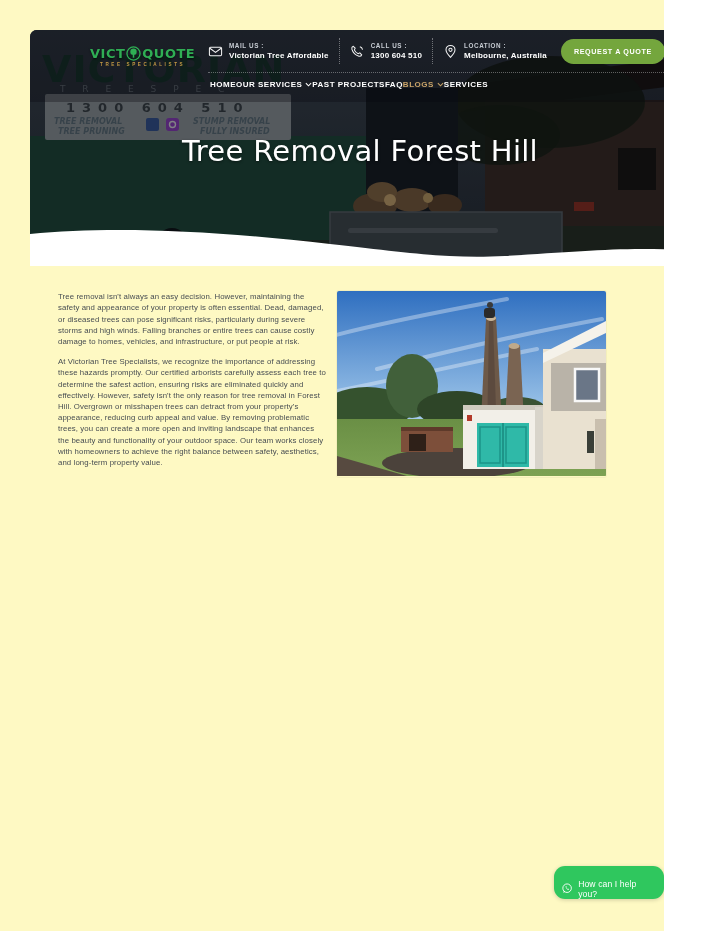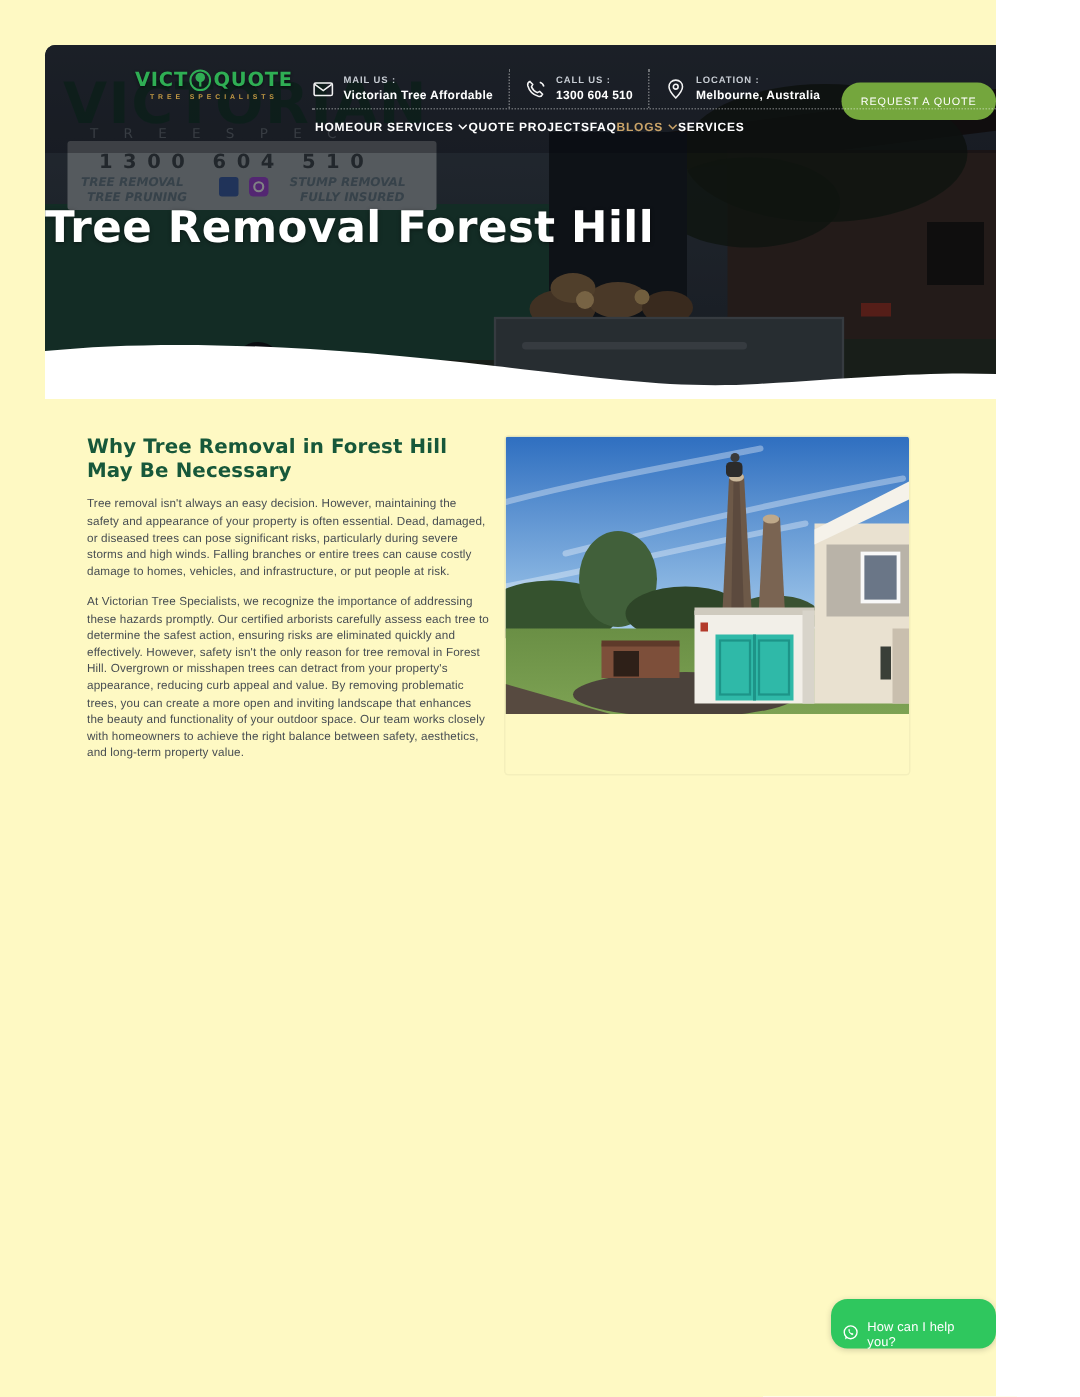--- a/index.html
+++ b/index.html
@@ -17,31 +17,31 @@
   .logo-tree{width:15px;height:15px;margin:0 1px;}
   .logo-sub{font-size:4.6px;letter-spacing:2.6px;color:#c49a44;margin-top:2px;font-weight:bold;}
 
   
   .topbar{position:absolute;left:178px;top:8px;display:flex;align-items:center;}
   .contact{display:flex;align-items:center;gap:6px;cursor:pointer;}
   .contact .cicon{width:15px;height:15px;flex:0 0 auto;opacity:.95;}
   .clabel{font-size:6.3px;letter-spacing:.6px;color:#c7ccd3;font-weight:bold;margin-bottom:2px;}
   .cvalue{font-size:8px;color:#ffffff;font-weight:bold;letter-spacing:.2px;}
   .vsep{border-left:1px dotted rgba(255,255,255,.38);height:26px;margin:0 10px;}
-  .quote-btn{margin-left:14px;background:#74a63d;color:#fff;border:none;border-radius:13px;padding:8px 13px;font-size:7.2px;font-weight:normal;letter-spacing:.6px;cursor:pointer;font-family:"Liberation Sans",sans-serif;margin-top:17px;}
+  .quote-btn{margin-left:14px;background:#74a63d;color:#fff;border:none;border-radius:13px;padding:8px 13px;font-size:7.2px;font-weight:bold;letter-spacing:.6px;cursor:pointer;font-family:"Liberation Sans",sans-serif;}
 
   .hsep{position:absolute;left:178px;right:12px;top:42px;border-top:1px dotted rgba(255,255,255,.34);}
 
   
   .nav{position:absolute;left:180px;top:50px;display:flex;align-items:flex-start;}
   .nav-item{display:flex;align-items:center;gap:3px;font-size:8px;font-weight:bold;letter-spacing:.5px;color:#ffffff;cursor:pointer;white-space:nowrap;}
   .nav-item.active{color:#c9a368;}
   .chev{width:7px;height:5px;display:block;}
 
-  .hero-title{position:absolute;left:0;right:0;top:104px;text-align:left;margin:0;font-family:"DejaVu Sans",sans-serif;font-weight:bold;font-size:29px;color:#ffffff;letter-spacing:.3px;text-shadow:0 1px 3px rgba(0,0,0,.45);}
+  .hero-title{position:absolute;left:0;right:0;top:104px;text-align:center;margin:0;font-family:"DejaVu Sans",sans-serif;font-weight:normal;font-size:29px;color:#ffffff;letter-spacing:.3px;text-shadow:0 1px 3px rgba(0,0,0,.45);}
 
   .wave{position:absolute;left:0;bottom:-1px;width:660px;height:44px;display:block;}
 
   
   .section{display:flex;gap:10px;margin:0 58px;}
   .section-1{margin-top:36px;}
   .section-2{margin-top:30px;}
   .photo{border-radius:2px;overflow:hidden;flex:0 0 auto;box-shadow:0 0 0 1px rgba(0,0,0,.04);}
   .photo svg{display:block;}
   .col-text{flex:1 1 auto;min-width:0;}
@@ -164,21 +164,21 @@
       <div class="nav-item">
         <span>HOME</span>
       </div>
       <div class="nav-item">
         <span>OUR SERVICES</span>
         <svg class="chev" viewBox="0 0 8 5">
             <polyline points="1,1 4,4 7,1" fill="none" stroke="currentColor" stroke-width="1.2"></polyline>
           </svg>
       </div>
       <div class="nav-item">
-        <span>QUOTE PROJECTS</span>
+        <span>PAST PROJECTS</span>
       </div>
       <div class="nav-item">
         <span>FAQ</span>
       </div>
       <div class="nav-item active">
         <span>BLOGS</span>
         <svg class="chev" viewBox="0 0 8 5">
             <polyline points="1,1 4,4 7,1" fill="none" stroke="currentColor" stroke-width="1.2"></polyline>
           </svg>
       </div>
@@ -246,21 +246,20 @@
     </div>
     <div class="col-text">
       <h2 class="sec-heading">Safe and Affordable Tree Removal in Forest Hill</h2>
       <p class="para">Are you looking for affordable tree removal services in Forest Hill? You have come to the right place. Trees are an essential part of any property. However, when they become damaged, diseased, or unsafe, they can quickly turn into hazards. That's where Victorian Tree Specialists come in. With over ten years of hands-on experience, our certified arborists offer expert tree removal services. We are fully insured and offer 24/7 emergency callouts. Our team takes pride in delivering safe, efficient, and affordable tree services tailored to your specific needs.</p>
       <p class="para">Our team is committed to ensuring minimal disruption while maximising safety and property value, whether you need to eliminate a dangerous tree, improve the aesthetics of your landscape, or create more usable space. Our skilled technicians use state-of-the-art equipment and techniques to complete every job efficiently and safely. We also recycle or responsibly dispose of all green waste, keeping our work as environmentally friendly as possible.</p>
     </div>
   </section>
 
   <section class="section section-2">
     <div class="col-text">
-      <h2 class="sec-heading">Why Tree Removal in Forest Hill May Be Necessary</h2>
       <p class="para">Tree removal isn't always an easy decision. However, maintaining the safety and appearance of your property is often essential. Dead, damaged, or diseased trees can pose significant risks, particularly during severe storms and high winds. Falling branches or entire trees can cause costly damage to homes, vehicles, and infrastructure, or put people at risk.</p>
       <p class="para">At Victorian Tree Specialists, we recognize the importance of addressing these hazards promptly. Our certified arborists carefully assess each tree to determine the safest action, ensuring risks are eliminated quickly and effectively. However, safety isn't the only reason for tree removal in Forest Hill. Overgrown or misshapen trees can detract from your property's appearance, reducing curb appeal and value. By removing problematic trees, you can create a more open and inviting landscape that enhances the beauty and functionality of your outdoor space. Our team works closely with homeowners to achieve the right balance between safety, aesthetics, and long-term property value.</p>
     </div>
     <div class="photo">
       <svg width="269" height="185" viewBox="0 0 269 185">
         <defs>
           <linearGradient id="sky2" x1="0" y1="0" x2="0" y2="1">
             <stop offset="0" stop-color="#2f6fc0"></stop>
               <stop offset="1" stop-color="#a5cbec"></stop>
           </linearGradient>

